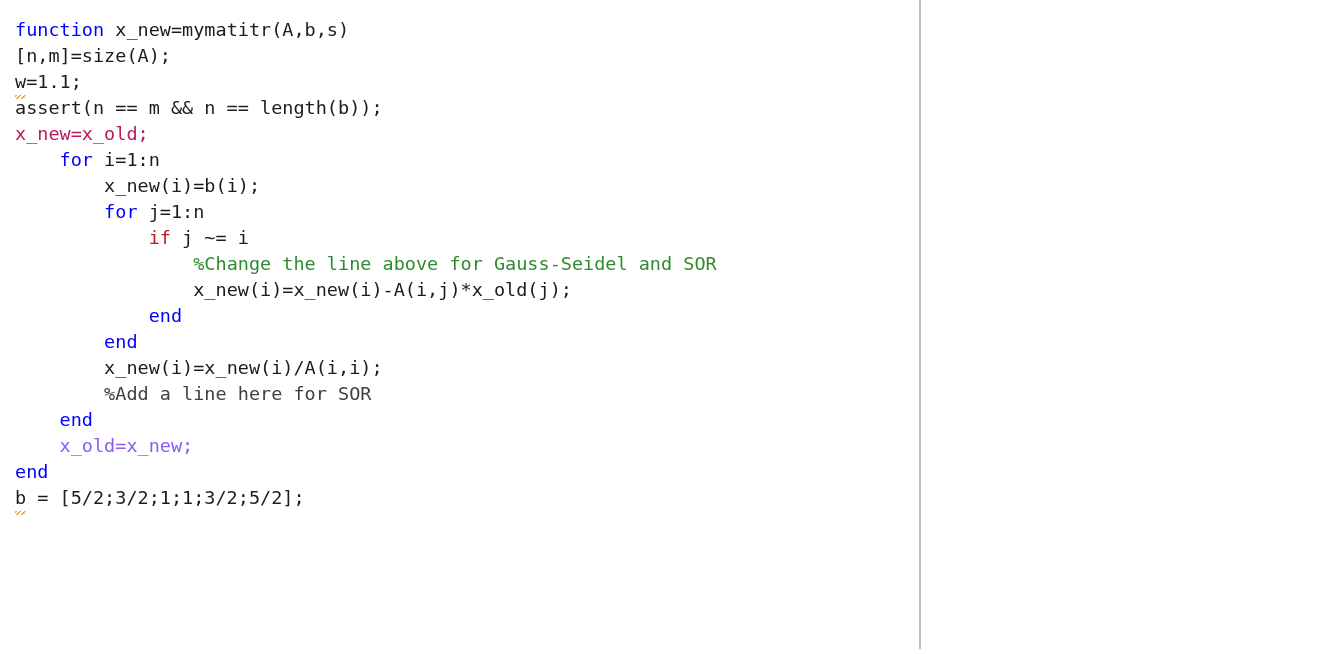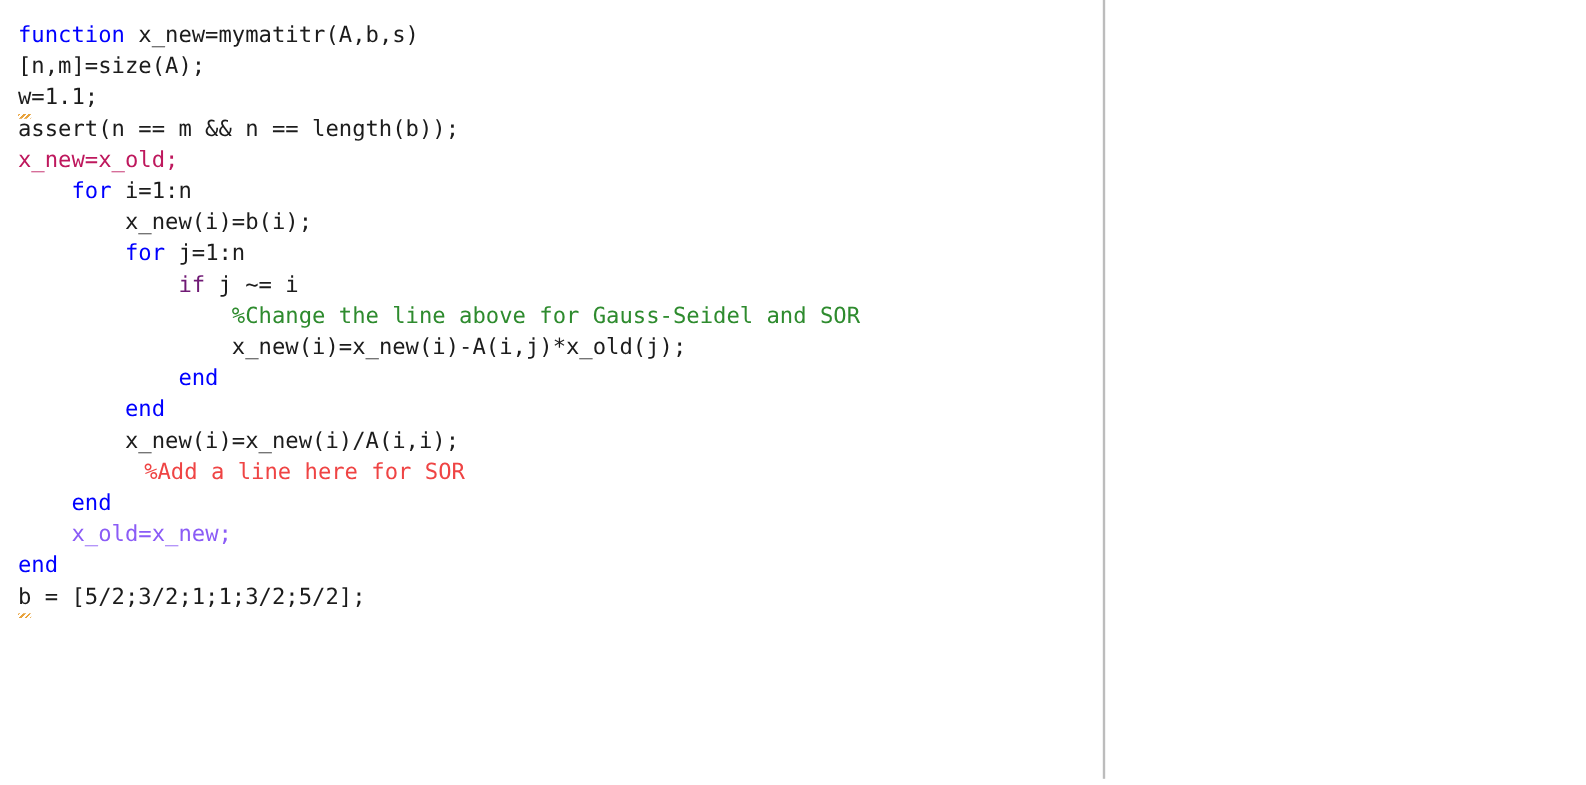--- a/index.html
+++ b/index.html
@@ -87,26 +87,26 @@
 
   <div id="code-surface" style="color: rgb(28, 28, 28);">
       <div class="code-line"><span class="tok-kw" style="color: rgb(0, 0, 255);">function</span><span class="tok-plain" style="color: rgb(28, 28, 28);"> x_new=mymatitr(A,b,s)</span></div>
       <div class="code-line"><span class="tok-plain" style="color: rgb(28, 28, 28);">[n,m]=size(A);</span></div>
       <div class="code-line"><span class="tok-plain squiggle" style="color: rgb(28, 28, 28); --sq: #e8a33d;">w</span><span class="tok-plain" style="color: rgb(28, 28, 28);">=1.1;</span></div>
       <div class="code-line"><span class="tok-plain" style="color: rgb(28, 28, 28);">assert(n == m &amp;&amp; n == length(b));</span></div>
       <div class="code-line"><span class="tok-plain" style="color: #be185d;">x_new=x_old;</span></div>
       <div class="code-line"><span>    </span><span class="tok-kw" style="color: rgb(0, 0, 255);">for</span><span class="tok-plain" style="color: rgb(28, 28, 28);"> i=1:n</span></div>
       <div class="code-line"><span>        </span><span class="tok-plain" style="color: rgb(28, 28, 28);">x_new(i)=b(i);</span></div>
       <div class="code-line"><span>        </span><span class="tok-kw" style="color: rgb(0, 0, 255);">for</span><span class="tok-plain" style="color: rgb(28, 28, 28);"> j=1:n</span></div>
-      <div class="code-line"><span>            </span><span class="tok-kw" style="color: #701a75;">if</span><span class="tok-plain" style="color: rgb(28, 28, 28);"> j ~= i</span></div>
+      <div class="code-line"><span>            </span><span class="tok-kw" style="color: #b91c1c;">if</span><span class="tok-plain" style="color: rgb(28, 28, 28);"> j ~= i</span></div>
       <div class="code-line"><span>                </span><span class="tok-comment" style="color: rgb(46, 139, 46);">%Change the line above for Gauss-Seidel and SOR</span></div>
       <div class="code-line"><span>                </span><span class="tok-plain" style="color: rgb(28, 28, 28);">x_new(i)=x_new(i)-A(i,j)*x_old(j);</span></div>
       <div class="code-line"><span>            </span><span class="tok-kw" style="color: rgb(0, 0, 255);">end</span></div>
       <div class="code-line"><span>        </span><span class="tok-kw" style="color: rgb(0, 0, 255);">end</span></div>
       <div class="code-line"><span>        </span><span class="tok-plain" style="color: rgb(28, 28, 28);">x_new(i)=x_new(i)/A(i,i);</span></div>
-      <div class="code-line"><span>        </span><span class="tok-comment" style="color: #ef4444; margin-left: 16px;">%Add a line here for SOR</span></div>
+      <div class="code-line"><span>        </span><span class="tok-comment" style="color: #404040;">%Add a line here for SOR</span></div>
       <div class="code-line"><span>    </span><span class="tok-kw" style="color: rgb(0, 0, 255);">end</span></div>
       <div class="code-line"><span>    </span><span class="tok-plain" style="color: #8b5cf6; text-align: center;">x_old=x_new;</span></div>
       <div class="code-line"><span class="tok-kw" style="color: rgb(0, 0, 255);">end</span></div>
       <div class="code-line"><span class="tok-plain squiggle" style="color: rgb(28, 28, 28); --sq: #e8a33d;">b</span><span class="tok-plain" style="color: rgb(28, 28, 28);"> = [5/2;3/2;1;1;3/2;5/2];</span></div>
     </div>
 
 </div>
 
 </body></html>

